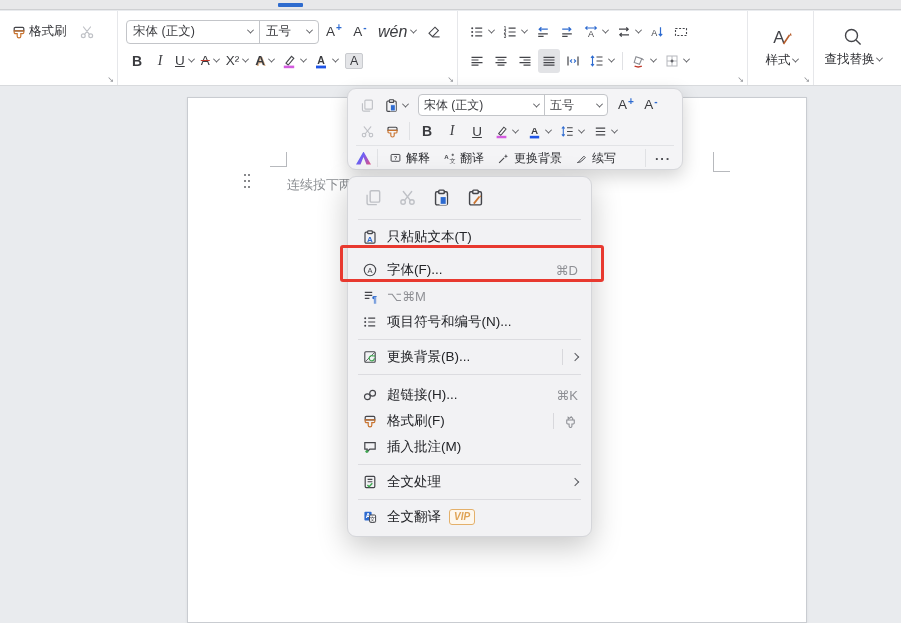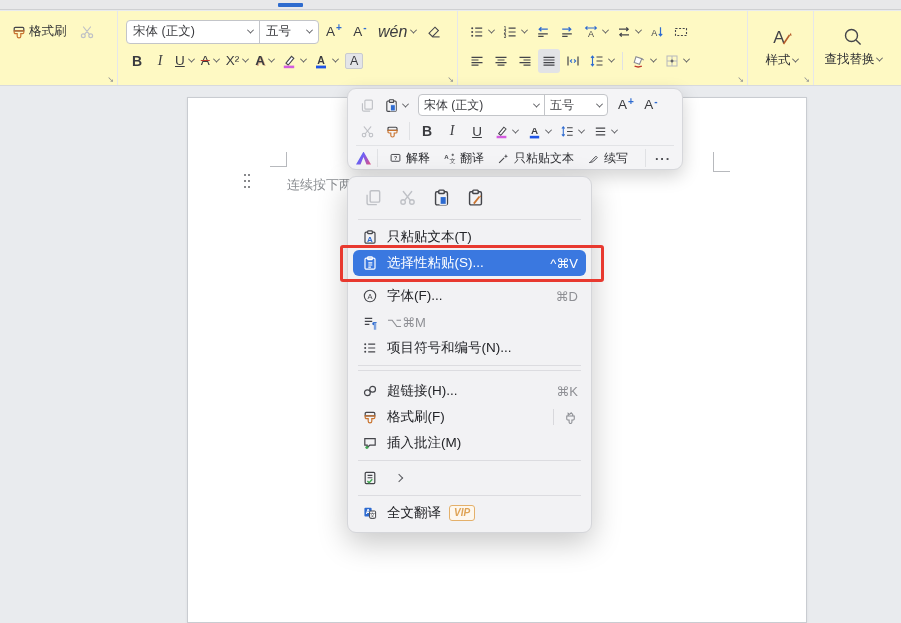--- a/index.html
+++ b/index.html
@@ -4,21 +4,21 @@
 <style>
   * { margin:0; padding:0; box-sizing:border-box; }
   html,body { width:901px; height:623px; overflow:hidden; }
   body { font-family:"Liberation Sans","DejaVu Sans",sans-serif; background:#e9ebee; position:relative; color:#3a3b3f; }
 
   
   .topstrip { position:absolute; top:0; left:0; width:901px; height:10px; background:#e8e8ea; border-bottom:1px solid #cfd0d3; z-index:5; }
   .tab-indicator { position:absolute; left:278px; top:3px; width:25px; height:4px; background:#2f6bce; border-radius:1px; }
 
   
-  .ribbon { position:absolute; top:11px; left:0; width:901px; height:75px; background:#fef9c3; border-bottom:1px solid #d8dadd; display:flex; z-index:5; }
+  .ribbon { position:absolute; top:11px; left:0; width:901px; height:75px; background:#ffffff; border-bottom:1px solid #d8dadd; display:flex; z-index:5; }
   .rgroup { position:relative; padding:6px 6px 10px 8px; }
   .rgroup + .rgroup { border-left:1px solid #e6e7ea; }
   .rrow { display:flex; align-items:center; height:29px; gap:2px; }
   .tool { display:inline-flex; align-items:center; justify-content:center; gap:2px; min-width:22px; height:24px; padding:0 3px; border-radius:3px; font-size:13px; color:#3a3b3f; cursor:default; }
   .tool.sel-bg { background:#e2e3e6; }
   .tool .glyph { font-size:13.5px; line-height:1; }
   .lab { font-size:12.5px; color:#2e2f33; }
   .chev { width:5px; height:5px; border-right:1.3px solid #5a5b60; border-bottom:1.3px solid #5a5b60; transform:rotate(45deg) translate(-1px,-1px); display:inline-block; margin-left:2px; }
   .launcher { position:absolute; right:3px; bottom:1px; font-size:8px; color:#8a8c91; line-height:1; }
   .fontbox { display:flex; align-items:center; height:24px; border:1px solid #c3c5c9; border-radius:4px; background:#fff; overflow:hidden; }
@@ -451,21 +451,21 @@
           <text x="8" y="14" font-size="7.5" fill="#44454a">文</text>
           <path d="M10.5 3.5h3M12 2v3" stroke="#44454a" stroke-width="1"></path>
         </svg>
       <span>翻译</span>
     </div>
     <div class="ai-item">
       <svg width="13" height="13" viewBox="0 0 16 16">
           <path d="M2.6 13.4l6.2-6.2" stroke="#44454a" stroke-width="1.3"></path>
           <path d="M11 2.6l.7 1.9 1.9.7-1.9.7-.7 1.9-.7-1.9-1.9-.7 1.9-.7z" fill="#44454a"></path>
         </svg>
-      <span>只粘贴文本</span>
+      <span>更换背景</span>
     </div>
     <div class="ai-item">
       <svg width="13" height="13" viewBox="0 0 16 16">
           <path d="M3 13c2-.5 2.2-2 3.7-3.5L11 5.2l1.6 1.6-4.3 4.3C6.8 12.6 5 12.6 3 13z" fill="none" stroke="#44454a" stroke-width="1.2"></path>
         </svg>
       <span>续写</span>
     </div>
     <div class="vsep16" style="margin-left:auto;"></div>
     <div class="tool">
         <span class="more-dots">···</span>
@@ -522,33 +522,20 @@
           <g fill="none" stroke="#44454a" stroke-width="1.2">
             <rect x="3" y="3.2" width="10" height="11" rx="1.2"></rect>
             <rect x="5.7" y="1.8" width="4.6" height="2.8" rx=".7" fill="#f2f2f4"></rect>
           </g>
           <text x="8" y="12.6" font-size="8" text-anchor="middle" fill="#2e6bd0" font-weight="bold">A</text>
         </svg>
       </span>
     <span class="mlabel">只粘贴文本(T)</span>
   </div>
 
-  <div class="mitem selected">
-    <span class="micon">
-        <svg width="16" height="16" viewBox="0 0 16 16">
-          <g fill="none" stroke="#fff" stroke-width="1.2">
-            <rect x="3" y="3.2" width="10" height="11" rx="1.2"></rect>
-            <rect x="5.7" y="1.8" width="4.6" height="2.8" rx=".7"></rect>
-            <path d="M6.3 7.8h4M6.3 10h4M6.3 12.2h2.6"></path>
-          </g>
-        </svg>
-      </span>
-    <span class="mlabel">选择性粘贴(S)...</span>
-    <span class="mshort">^⌘V</span>
-  </div>
 
   <div class="mitem gap-top">
     <span class="micon">
         <svg width="16" height="16" viewBox="0 0 16 16">
           <circle cx="8" cy="8" r="5.7" fill="none" stroke="#44454a" stroke-width="1.1"></circle>
           <text x="8" y="11" font-size="7.5" text-anchor="middle" fill="#44454a">A</text>
         </svg>
       </span>
     <span class="mlabel">字体(F)...</span>
     <span class="mshort">⌘D</span>
@@ -573,20 +560,34 @@
             <circle cx="3.2" cy="11.8" r="1"></circle>
           </g>
           <path d="M6.2 4.2h7M6.2 8h7M6.2 11.8h7" stroke="#44454a" stroke-width="1.2"></path>
         </svg>
       </span>
     <span class="mlabel">项目符号和编号(N)...</span>
   </div>
 
   <div class="mdiv"></div>
 
+  <div class="mitem">
+    <span class="micon">
+        <svg width="16" height="16" viewBox="0 0 16 16">
+          <rect x="2.8" y="2.8" width="10.4" height="10.4" rx="1" fill="none" stroke="#44454a" stroke-width="1.1"></rect>
+          <path d="M3.4 12.6L12.6 3.4" stroke="#44454a" stroke-width=".8"></path>
+          <path d="M12.4 9.2a2.6 2.6 0 1 1-1.2-2.2" fill="none" stroke="#3fa650" stroke-width="1.2"></path>
+          <path d="M12.8 5.8l-.2 2.2-2-.9z" fill="#3fa650"></path>
+        </svg>
+      </span>
+    <span class="mlabel">更换背景(B)...</span>
+    <span class="rslot">
+        <i class="sub-arrow"></i>
+      </span>
+  </div>
 
   <div class="mdiv"></div>
 
   <div class="mitem gap-top">
     <span class="micon">
         <svg width="16" height="16" viewBox="0 0 16 16">
           <g fill="none" stroke="#44454a" stroke-width="1.2">
             <circle cx="5.4" cy="9.8" r="2.9"></circle>
             <circle cx="10.6" cy="6.2" r="2.9"></circle>
           </g>
@@ -625,20 +626,21 @@
   <div class="mdiv"></div>
 
   <div class="mitem">
     <span class="micon">
         <svg width="16" height="16" viewBox="0 0 16 16">
           <rect x="3.2" y="2.4" width="9.6" height="11.2" rx="1" fill="none" stroke="#44454a" stroke-width="1.2"></rect>
           <path d="M5.6 5.4h4.8M5.6 7.8h4.8" stroke="#44454a" stroke-width="1.1"></path>
           <path d="M5.4 11l1.7 1.7 3.2-3.4" fill="none" stroke="#3fa650" stroke-width="1.4"></path>
         </svg>
       </span>
+    <span class="mlabel">全文处理</span>
     <span class="rslot" style="border-left:none; padding-left:0;">
         <i class="sub-arrow"></i>
       </span>
   </div>
 
   <div class="mdiv"></div>
 
   <div class="mitem">
     <span class="micon">
         <svg width="16" height="16" viewBox="0 0 16 16">

